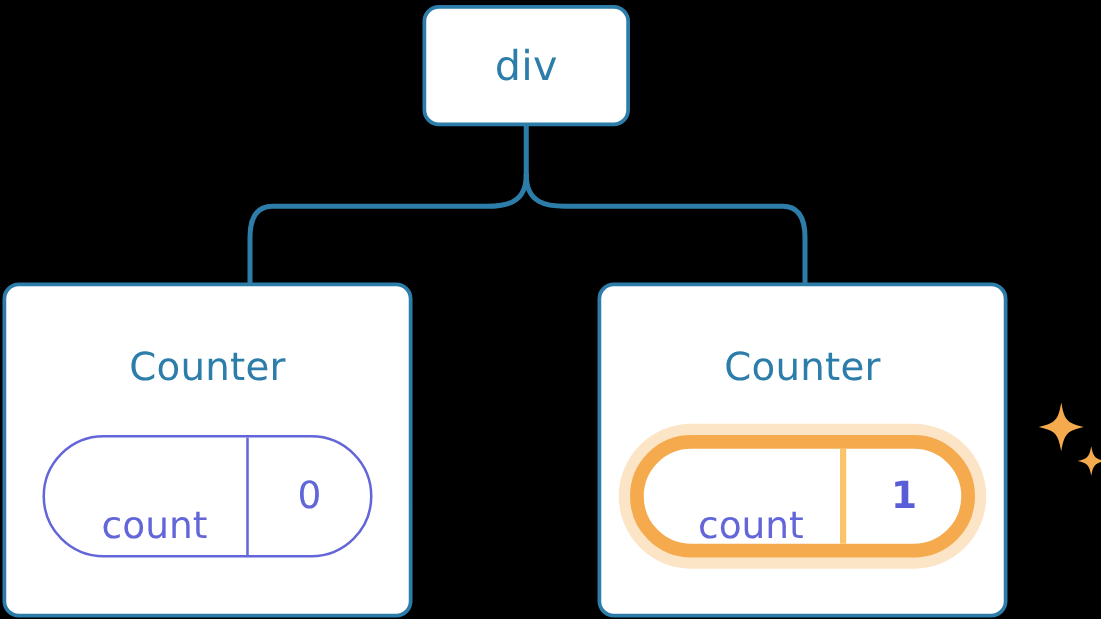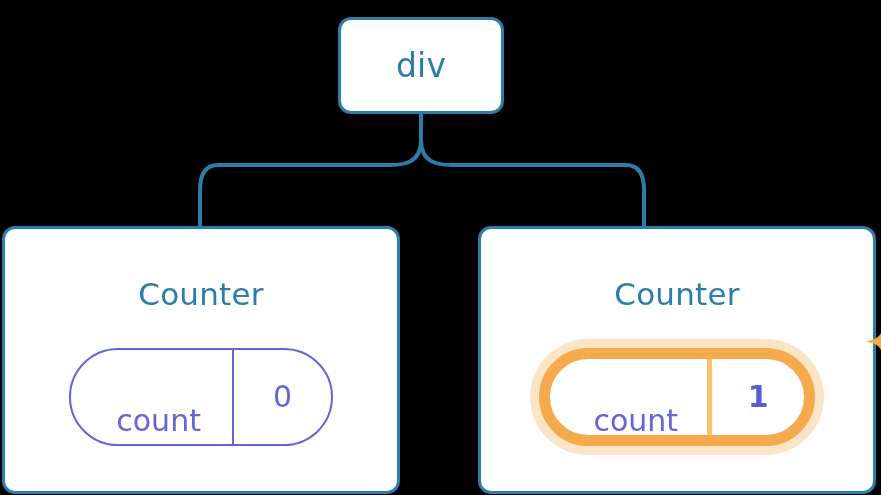--- a/index.html
+++ b/index.html
@@ -34,36 +34,36 @@
   .node {
     position: absolute;
     background: #ffffff;
     border: 3px solid #2d7daa;
     border-radius: 13px;
     box-sizing: border-box;
   }
 
   #root-node {
     left: 338px;
-    top: 17px;
+    top: 4px;
     width: 166px;
     height: 97px;
     display: flex;
     align-items: center;
     justify-content: center;
   }
   .root-label {
     color: #2d7daa;
     font-size: 33px;
     line-height: 1;
     letter-spacing: 0.2px;
   }
 
   .counter-node {
-    width: 398px;
+    width: 328px;
     height: 268px;
     top: 226px;
   }
   #counter-node-left  { left: 2px; }
   #counter-node-right { left: 478px; }
 
   .counter-title {
     position: absolute;
     left: 0;
     right: 0;

